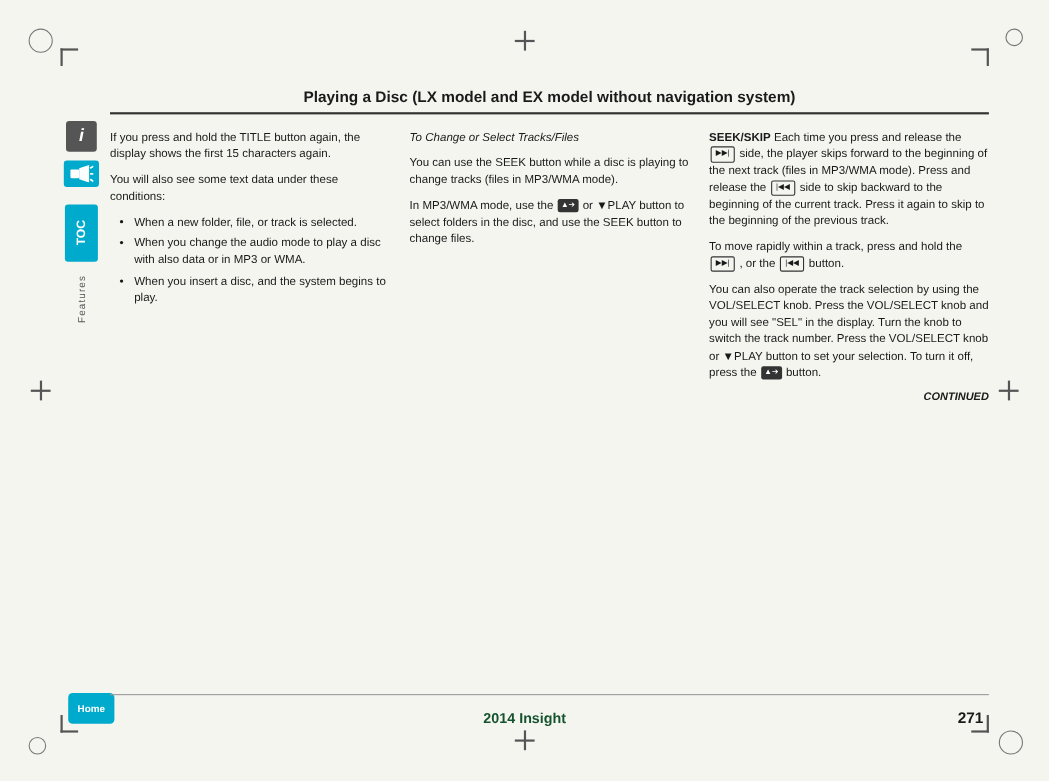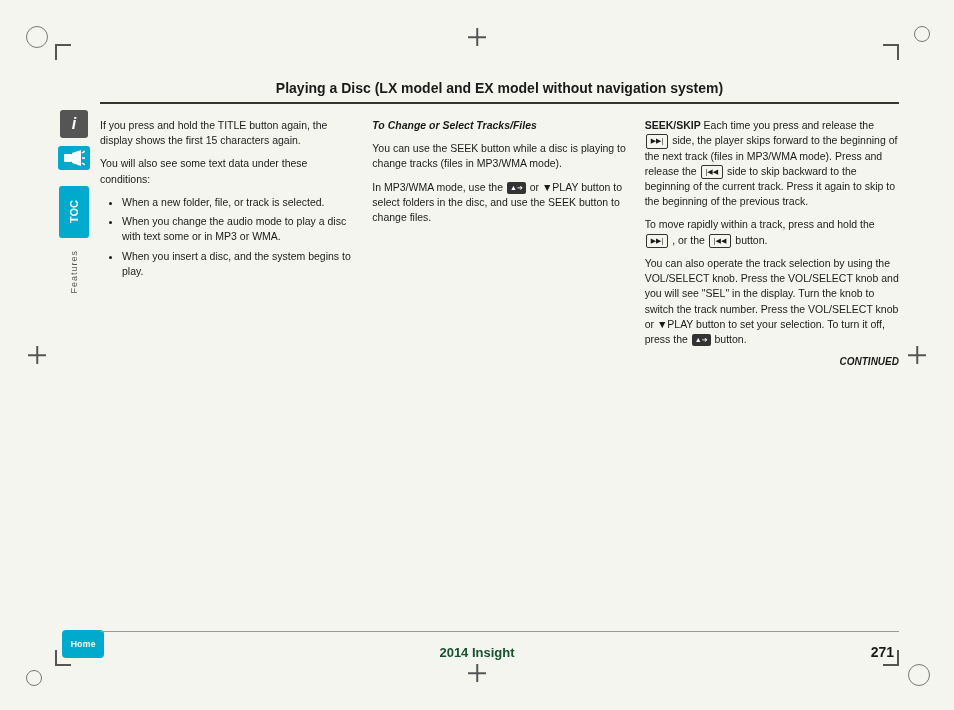--- a/index.html
+++ b/index.html
@@ -196,21 +196,21 @@
       flex: 1;
       font-size: 10.5px;
       line-height: 1.45;
     }
 
     .col p {
       margin-bottom: 8px;
     }
 
     .col .bold-italic {
-      font-weight: bold;
+      font-weight: normal;
       font-style: italic;
     }
 
     .bullet-list {
       margin-left: 10px;
       margin-bottom: 8px;
     }
     .bullet-list li {
       margin-bottom: 4px;
       list-style: disc;
@@ -341,21 +341,21 @@
   <div class="content">
     <div class="page-title">Playing a Disc (LX model and EX model without navigation system)</div>
 
     <div class="columns">
 
       <div class="col">
         <p>If you press and hold the TITLE button again, the display shows the first 15 characters again.</p>
         <p>You will also see some text data under these conditions:</p>
         <ul class="bullet-list">
           <li>When a new folder, file, or track is selected.</li>
-          <li>When you change the audio mode to play a disc with text some or in MP3 or WMA.</li>
+          <li>When you change the audio mode to play a disc with also data or in MP3 or WMA.</li>
           <li>When you insert a disc, and the system begins to play.</li>
         </ul>
       </div>
 
       <div class="col">
         <p>
           <span class="bold-italic">To Change or Select Tracks/Files</span>
         </p>
         <p>You can use the SEEK button while a disc is playing to change tracks (files in MP3/WMA mode).</p>
         <p>

